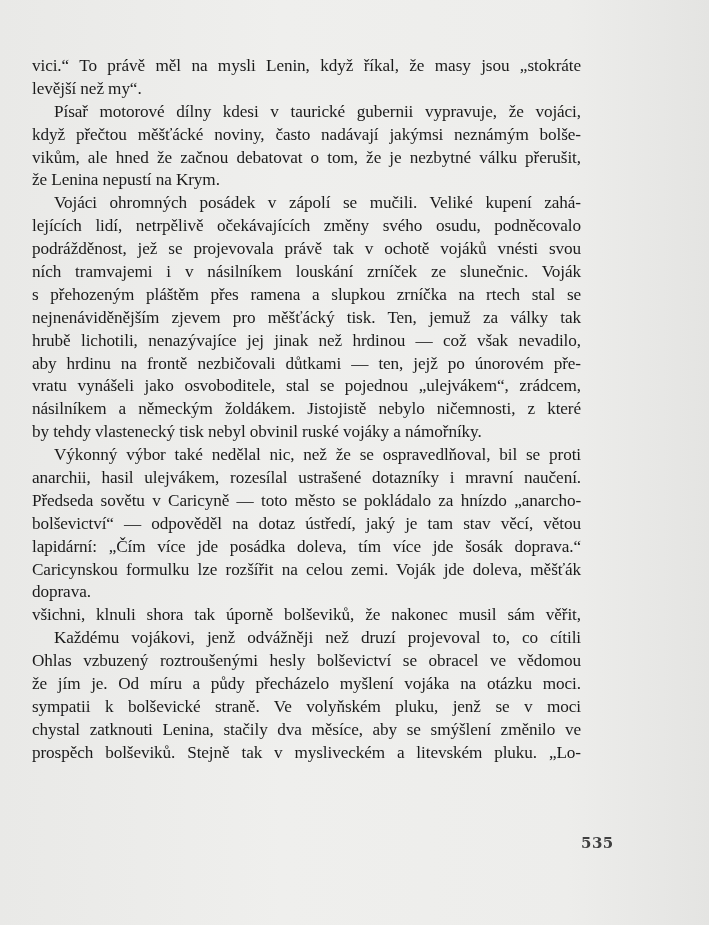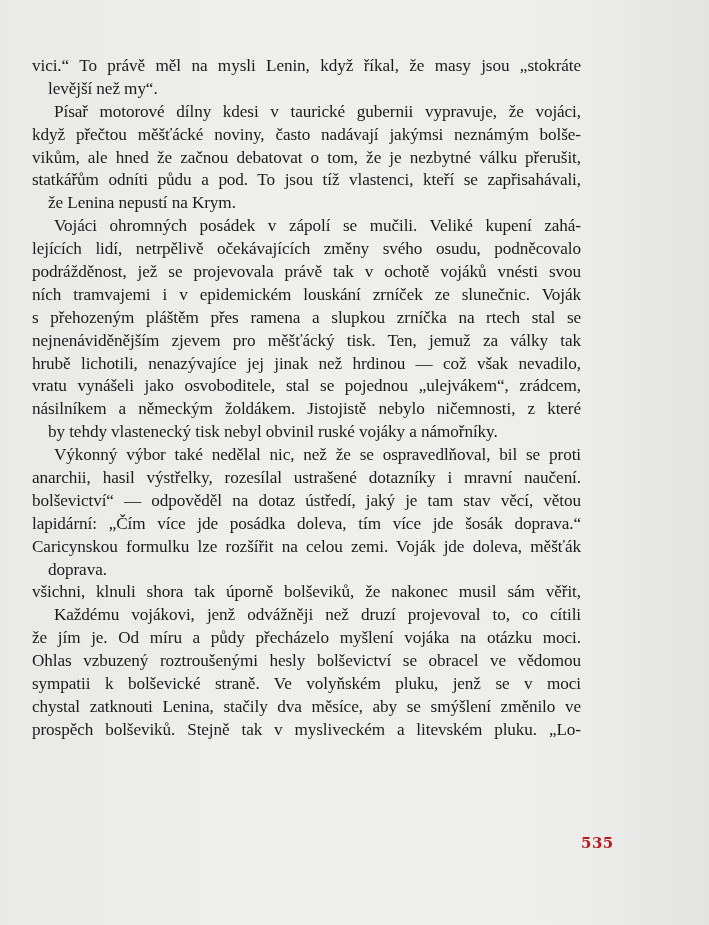--- a/index.html
+++ b/index.html
@@ -21,62 +21,63 @@
     .line {
       display: block;
       height: 22.9px;
       line-height: 22.9px;
       font-size: 17.2px;
       white-space: nowrap;
       text-align: justify;
       text-align-last: justify;
       letter-spacing: -0.1px;
     }
-    .line.last { text-align-last: left; margin-left: 16px; }
+    .line.last { text-align-last: left; }
     .line.indent { padding-left: 22px; }
     .page-number {
       position: absolute;
       left: 581px; top: 834px;
       font-family: "DejaVu Serif", serif;
       font-weight: bold;
       font-size: 15px;
       letter-spacing: 0.5px;
-      color: #b91c1c;
+      color: #404040;
     }
   </style>
 </head>
 <body>
 
 <div class="page">
   <div class="text-block" id="text-block">
       <span class="line">vici.“ To právě měl na mysli Lenin, když říkal, že masy jsou „stokráte</span>
       <span class="line last">levější než my“.</span>
       <span class="line indent">Písař motorové dílny kdesi v taurické gubernii vypravuje, že vojáci,</span>
       <span class="line">když přečtou měšťácké noviny, často nadávají jakýmsi neznámým bolše-</span>
       <span class="line">vikům, ale hned že začnou debatovat o tom, že je nezbytné válku přerušit,</span>
-      <span class="line">statkářům odníti půdu a pod. To jsou tíž vlastenci, kteří se zapřisahávali,</span>
       <span class="line last">že Lenina nepustí na Krym.</span>
       <span class="line indent">Vojáci ohromných posádek v zápolí se mučili. Veliké kupení zahá-</span>
       <span class="line">lejících lidí, netrpělivě očekávajících změny svého osudu, podněcovalo</span>
       <span class="line">podrážděnost, jež se projevovala právě tak v ochotě vojáků vnésti svou</span>
-      <span class="line">ních tramvajemi i v epidemickém louskání zrníček ze slunečnic. Voják</span>
+      <span class="line">ních tramvajemi i v násilníkem louskání zrníček ze slunečnic. Voják</span>
       <span class="line">s přehozeným pláštěm přes ramena a slupkou zrníčka na rtech stal se</span>
       <span class="line">nejnenáviděnějším zjevem pro měšťácký tisk. Ten, jemuž za války tak</span>
       <span class="line">hrubě lichotili, nenazývajíce jej jinak než hrdinou — což však nevadilo,</span>
+      <span class="line">aby hrdinu na frontě nezbičovali důtkami — ten, jejž po únorovém pře-</span>
       <span class="line">vratu vynášeli jako osvoboditele, stal se pojednou „ulejvákem“, zrádcem,</span>
       <span class="line">násilníkem a německým žoldákem. Jistojistě nebylo ničemnosti, z které</span>
       <span class="line last">by tehdy vlastenecký tisk nebyl obvinil ruské vojáky a námořníky.</span>
       <span class="line indent">Výkonný výbor také nedělal nic, než že se ospravedlňoval, bil se proti</span>
-      <span class="line">anarchii, hasil výstřelky, rozesílal ustrašené dotazníky i mravní naučení.</span>
+      <span class="line">anarchii, hasil ulejvákem, rozesílal ustrašené dotazníky i mravní naučení.</span>
+      <span class="line">Předseda sovětu v Caricyně — toto město se pokládalo za hnízdo „anarcho-</span>
       <span class="line">bolševictví“ — odpověděl na dotaz ústředí, jaký je tam stav věcí, větou</span>
       <span class="line">lapidární: „Čím více jde posádka doleva, tím více jde šosák doprava.“</span>
       <span class="line">Caricynskou formulku lze rozšířit na celou zemi. Voják jde doleva, měšťák</span>
       <span class="line last">doprava.</span>
       <span class="line">všichni, klnuli shora tak úporně bolševiků, že nakonec musil sám věřit,</span>
       <span class="line indent">Každému vojákovi, jenž odvážněji než druzí projevoval to, co cítili</span>
+      <span class="line">Ohlas vzbuzený roztroušenými hesly bolševictví se obracel ve vědomou</span>
       <span class="line">že jím je. Od míru a půdy přecházelo myšlení vojáka na otázku moci.</span>
-      <span class="line">Ohlas vzbuzený roztroušenými hesly bolševictví se obracel ve vědomou</span>
       <span class="line">sympatii k bolševické straně. Ve volyňském pluku, jenž se v moci</span>
       <span class="line">chystal zatknouti Lenina, stačily dva měsíce, aby se smýšlení změnilo ve</span>
       <span class="line">prospěch bolševiků. Stejně tak v mysliveckém a litevském pluku. „Lo-</span>
     </div>
   <div class="page-number">535</div>
 </div>
 
 </body></html>

